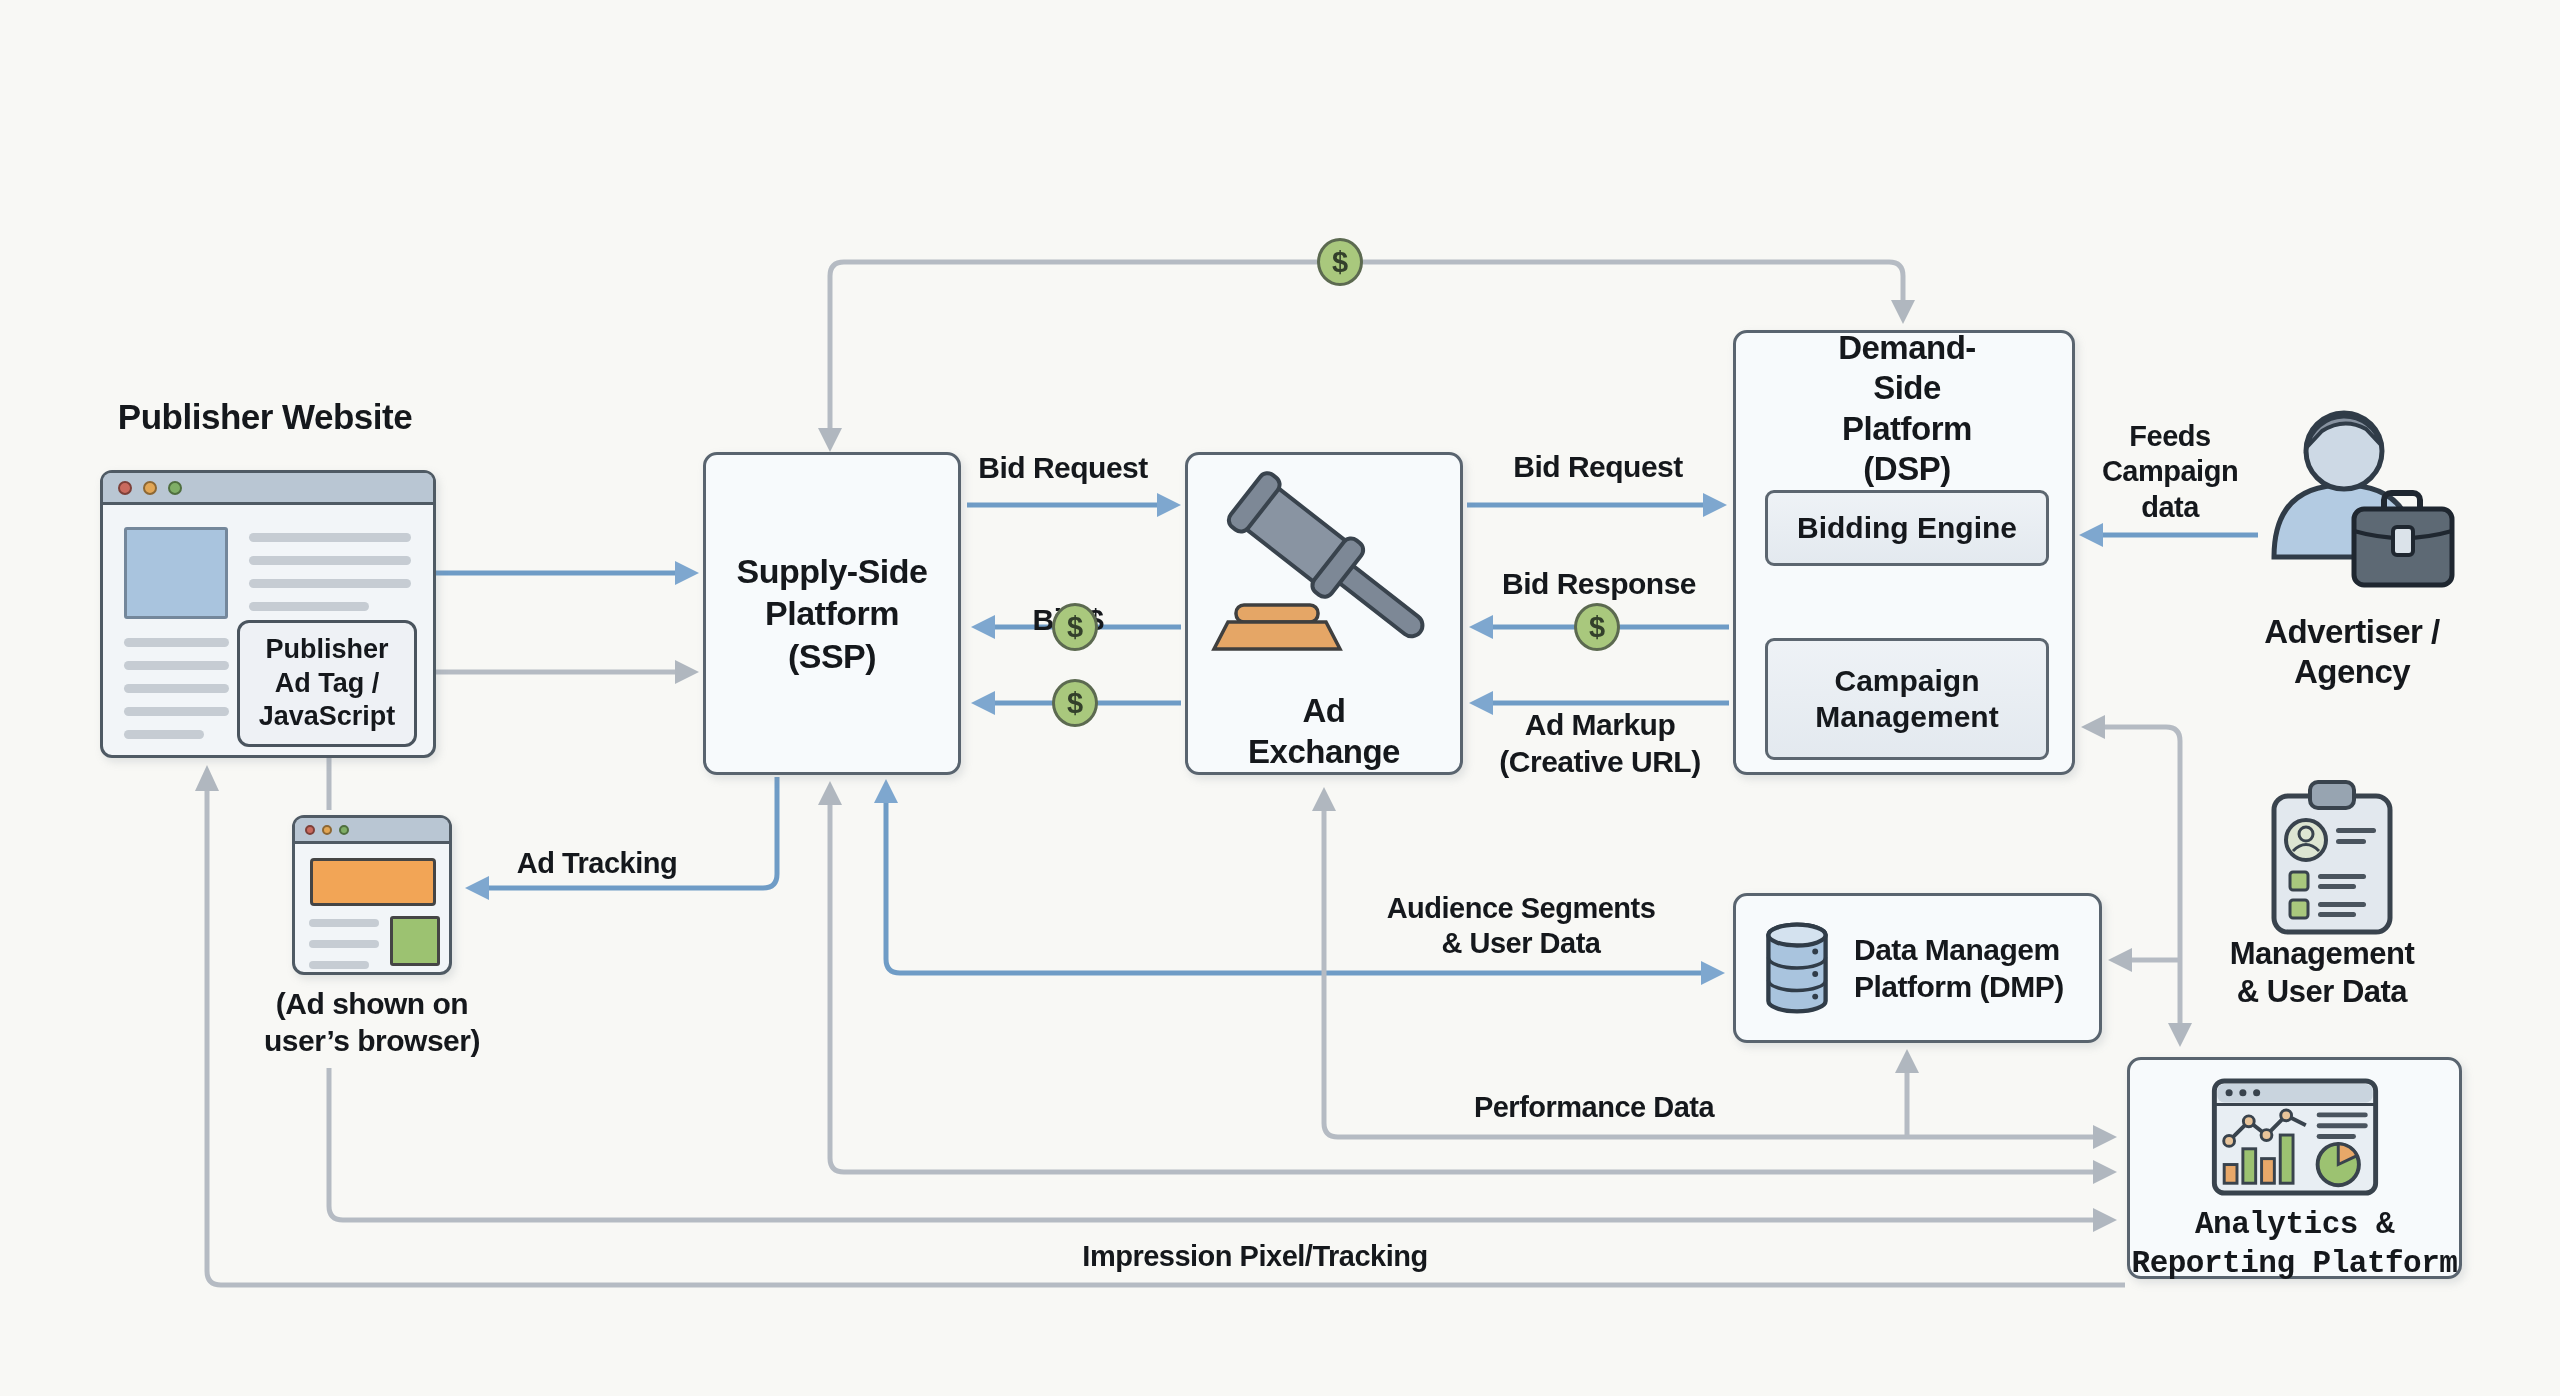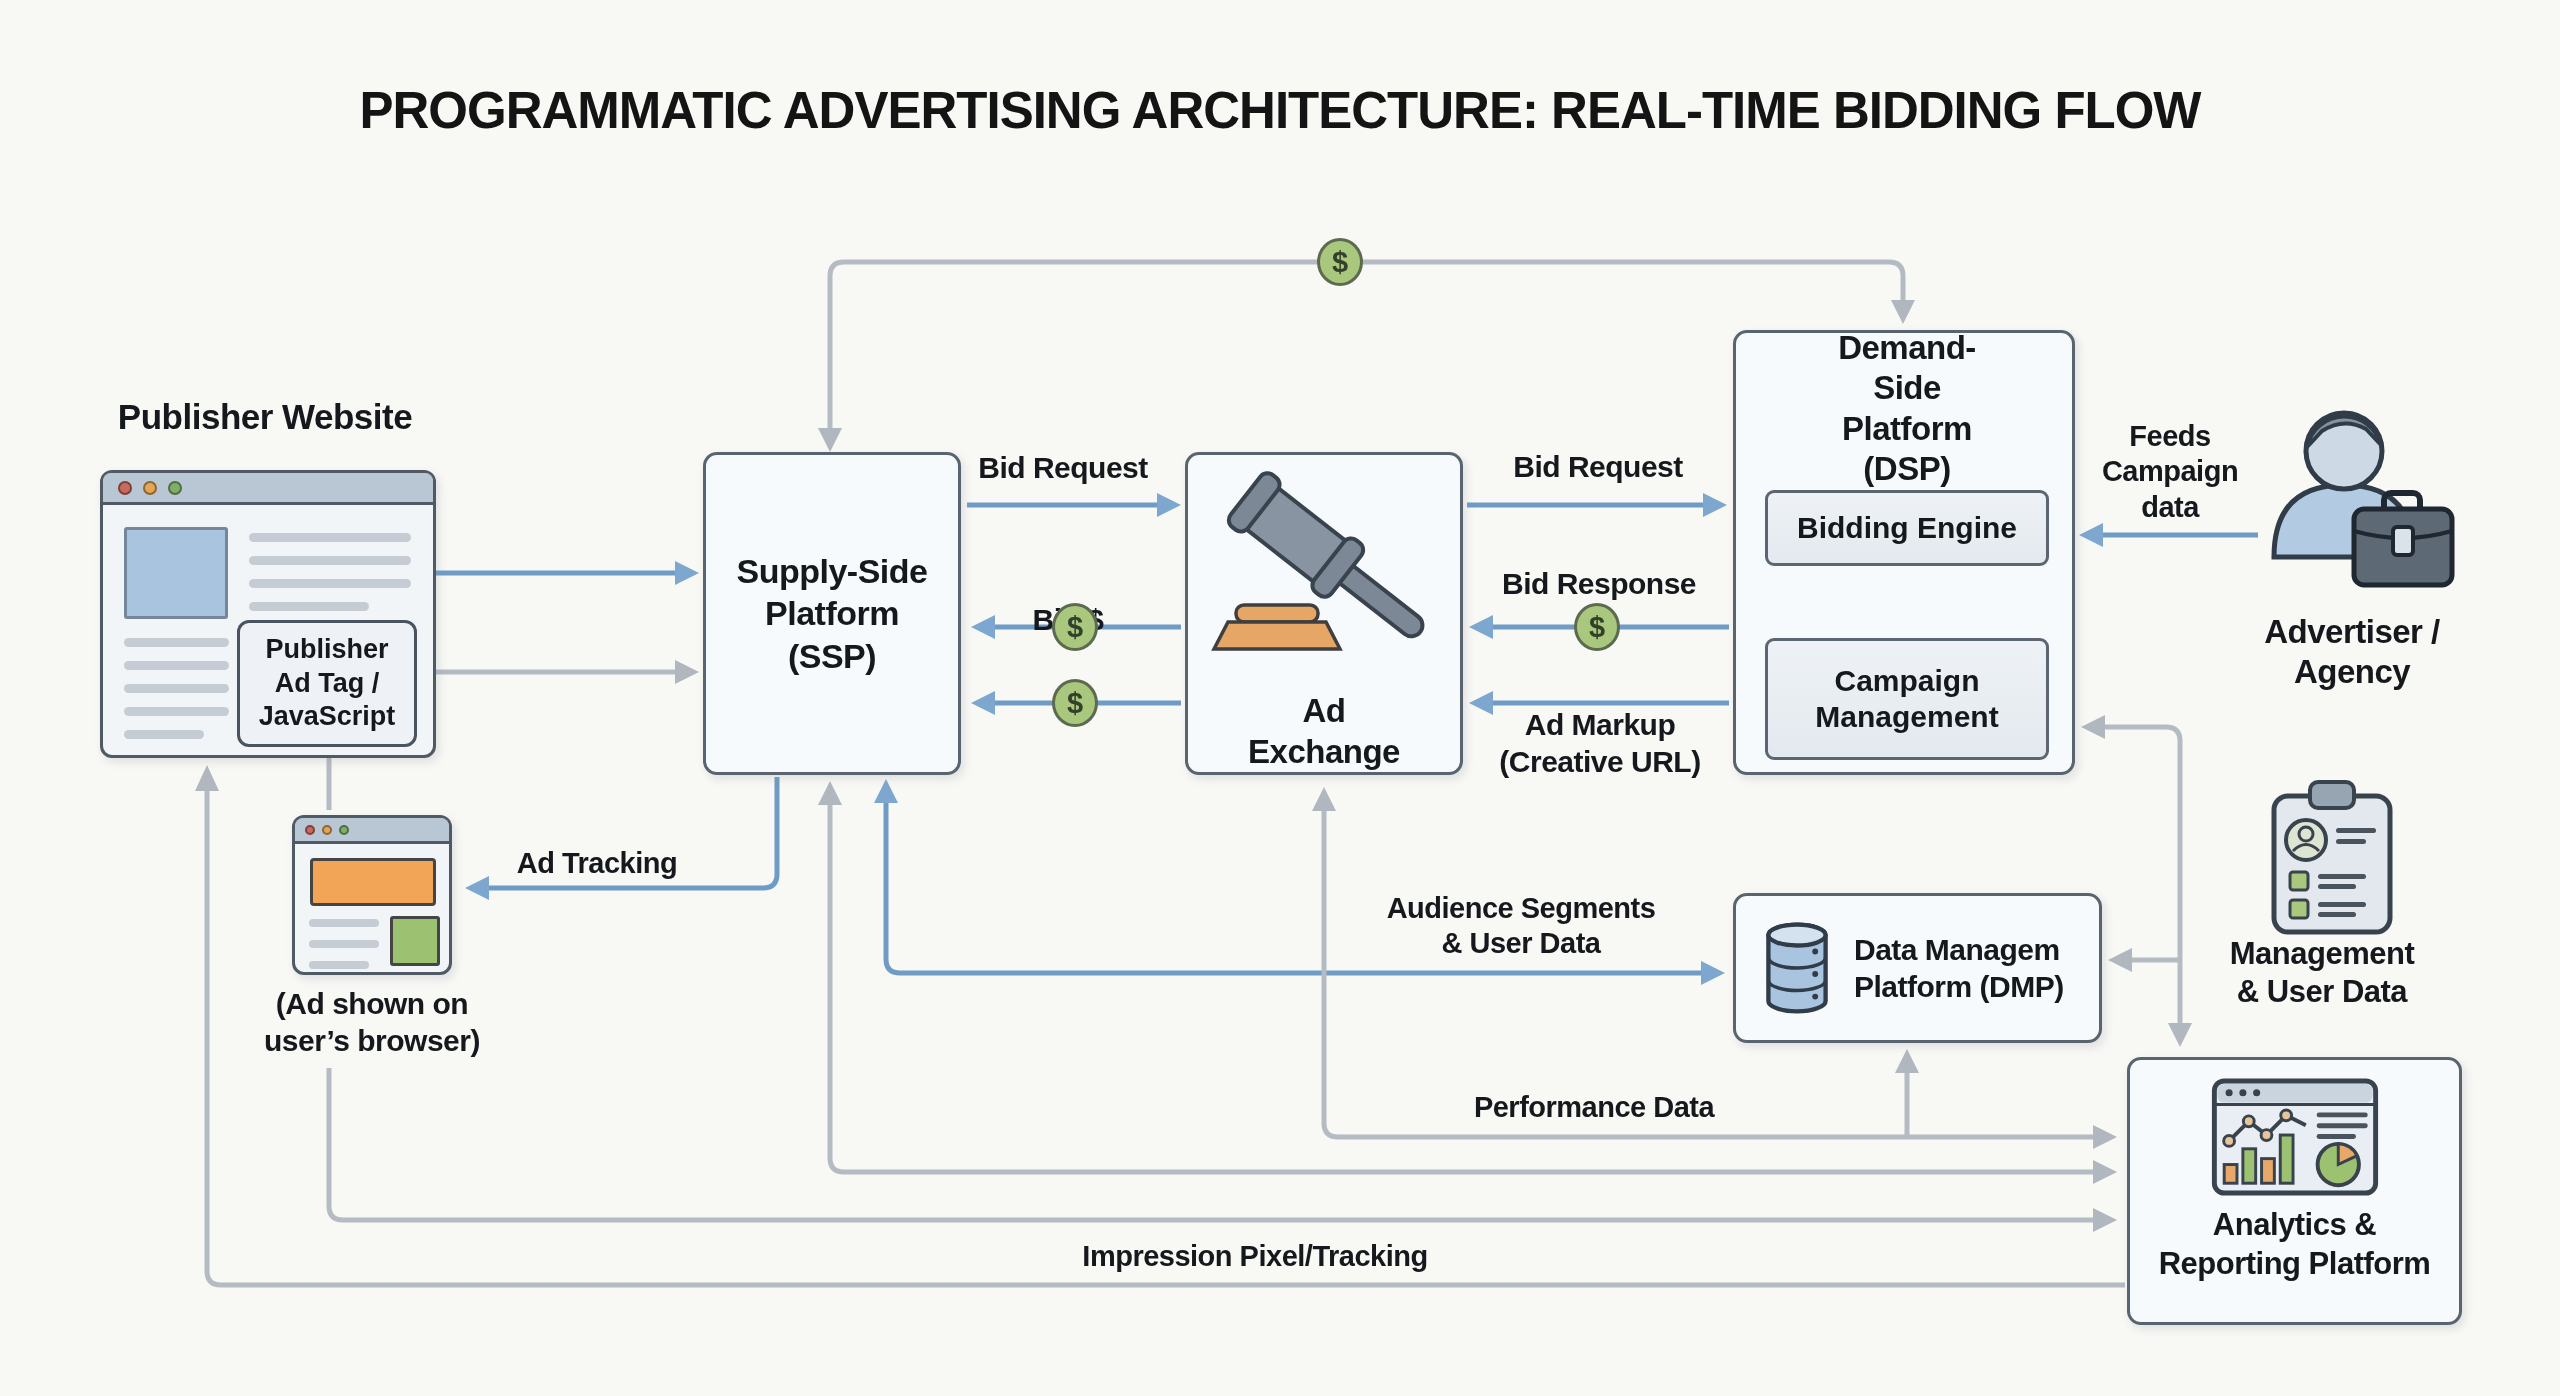--- a/index.html
+++ b/index.html
@@ -30,21 +30,20 @@
        display:flex;align-items:center;box-sizing:border-box;}
   .dot{border-radius:50%;box-sizing:border-box;}
   .tline{position:absolute;background:#c6ccd3;border-radius:5px;z-index:2;}
   .icon-abs{position:absolute;z-index:3;}
 </style>
 </head>
 <body>
 
 <div id="canvas">
 
-  <div class="main-title">PROGRAMMATIC ADVERTISING ARCHITECTURE: REAL-TIME BIDDING FLOW</div>
 
   <svg id="wires" width="2560" height="1396" viewBox="0 0 2560 1396">
     <g>
       <path class="blue-line" d="M433,573 H675"></path>
         <polygon class="blue-head" points="675,561 675,585 699,573"></polygon>
     </g>
     <g>
       <path class="gray-line" d="M420,672 H675"></path>
         <polygon class="gray-head" points="675,660 675,684 699,672"></polygon>
     </g>
@@ -203,21 +202,21 @@
       <path d="M12,51 a33,12 0 0 0 66,0" fill="none" stroke="#303c48" stroke-width="4"></path>
       <path d="M12,77 a33,12 0 0 0 66,0" fill="none" stroke="#303c48" stroke-width="4"></path>
       <circle cx="66" cy="44" r="3.4" fill="#303c48"></circle>
       <circle cx="66" cy="70" r="3.4" fill="#303c48"></circle>
       <circle cx="66" cy="96" r="3.4" fill="#303c48"></circle>
     </svg>
     <div style="margin-left:18px;font-weight:bold;font-size:30px;line-height:1.25;white-space:pre-line;letter-spacing:-0.5px;">Data Managem
 Platform (DMP)</div>
   </div>
 
-  <div class="box" style="left:2127px;top:1057px;width:335px;height:268px;display:flex;flex-direction:column;align-items:center;">
+  <div class="box" style="left:2127px;top:1057px;width:335px;height:222px;display:flex;flex-direction:column;align-items:center;font-family:Liberation Mono, monospace;">
     <svg width="168" height="118" viewBox="0 0 170 120" style="margin-top:18px;flex:none;">
       <rect x="3" y="3" width="164" height="114" rx="10" fill="#e8eef3" stroke="#39434d" stroke-width="5"></rect>
       <path d="M3,27 H167" stroke="#39434d" stroke-width="3"></path>
       <rect x="6" y="6" width="158" height="19" rx="7" fill="#c9d4de"></rect>
       <circle cx="18" cy="15" r="3.6" fill="#39434d"></circle>
         <circle cx="32" cy="15" r="3.6" fill="#39434d"></circle>
         <circle cx="46" cy="15" r="3.6" fill="#39434d"></circle>
       <polyline points="18,64 38,44 56,58 76,38 96,48" fill="none" stroke="#39434d" stroke-width="4"></polyline>
       <circle cx="18" cy="64" r="5.5" fill="#e8c49a" stroke="#39434d" stroke-width="3"></circle>
       <circle cx="38" cy="44" r="5.5" fill="#e8c49a" stroke="#39434d" stroke-width="3"></circle>

